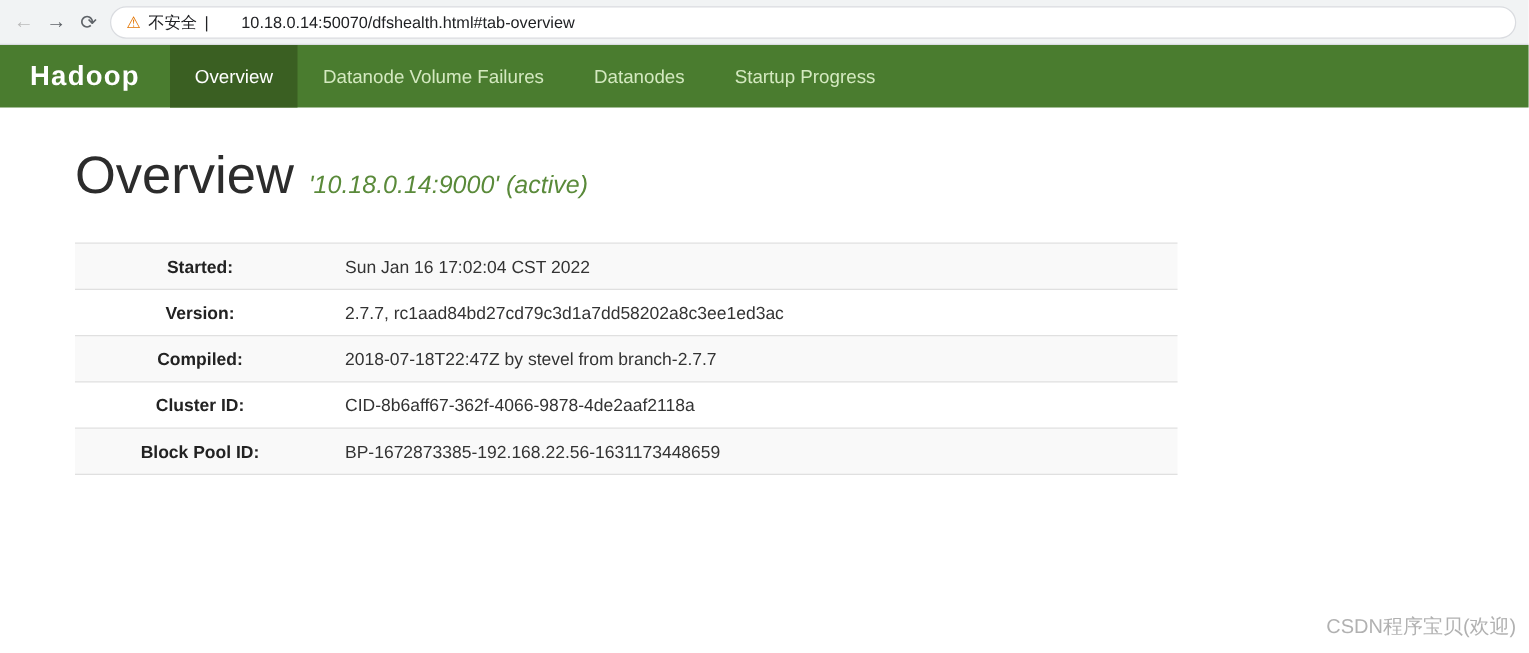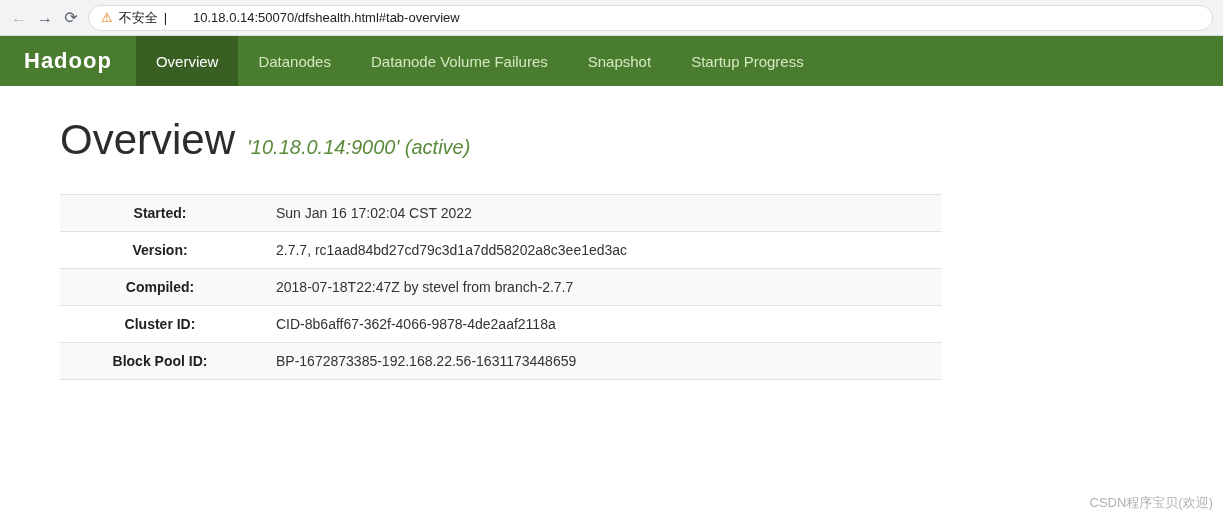--- a/index.html
+++ b/index.html
@@ -124,21 +124,21 @@
     }
     .info-table tr:nth-child(even) {
       background: #fff;
     }
 
     
     .watermark {
       position: fixed;
       bottom: 10px;
       right: 10px;
-      font-size: 13px;
+      font-size: 16px;
       color: rgba(100,100,100,0.5);
       pointer-events: none;
       margin-top: 18px;
     }
   </style>
 </head>
 <body>
 
 <div class="browser-chrome">
   <button class="nav-btn disabled">←</button>
@@ -149,23 +149,22 @@
     <span>不安全</span>
     <span>|</span>
     <span class="address-text">10.18.0.14:50070/dfshealth.html#tab-overview</span>
   </div>
 </div>
 
 <nav class="navbar">
   <div class="navbar-brand">Hadoop</div>
   <ul class="navbar-nav">
     <li class="nav-item active">Overview</li>
+    <li class="nav-item">Datanode Volume Failures</li>
     <li class="nav-item">Datanodes</li>
-    <li class="nav-item">Datanode Volume Failures</li>
-    <li class="nav-item">Snapshot</li>
     <li class="nav-item">Startup Progress</li>
   </ul>
 </nav>
 
 <div class="main-content">
   <div class="title-row">
     <h1 class="page-title">Overview</h1>
     <span class="page-subtitle">'10.18.0.14:9000' (active)</span>
   </div>
 

